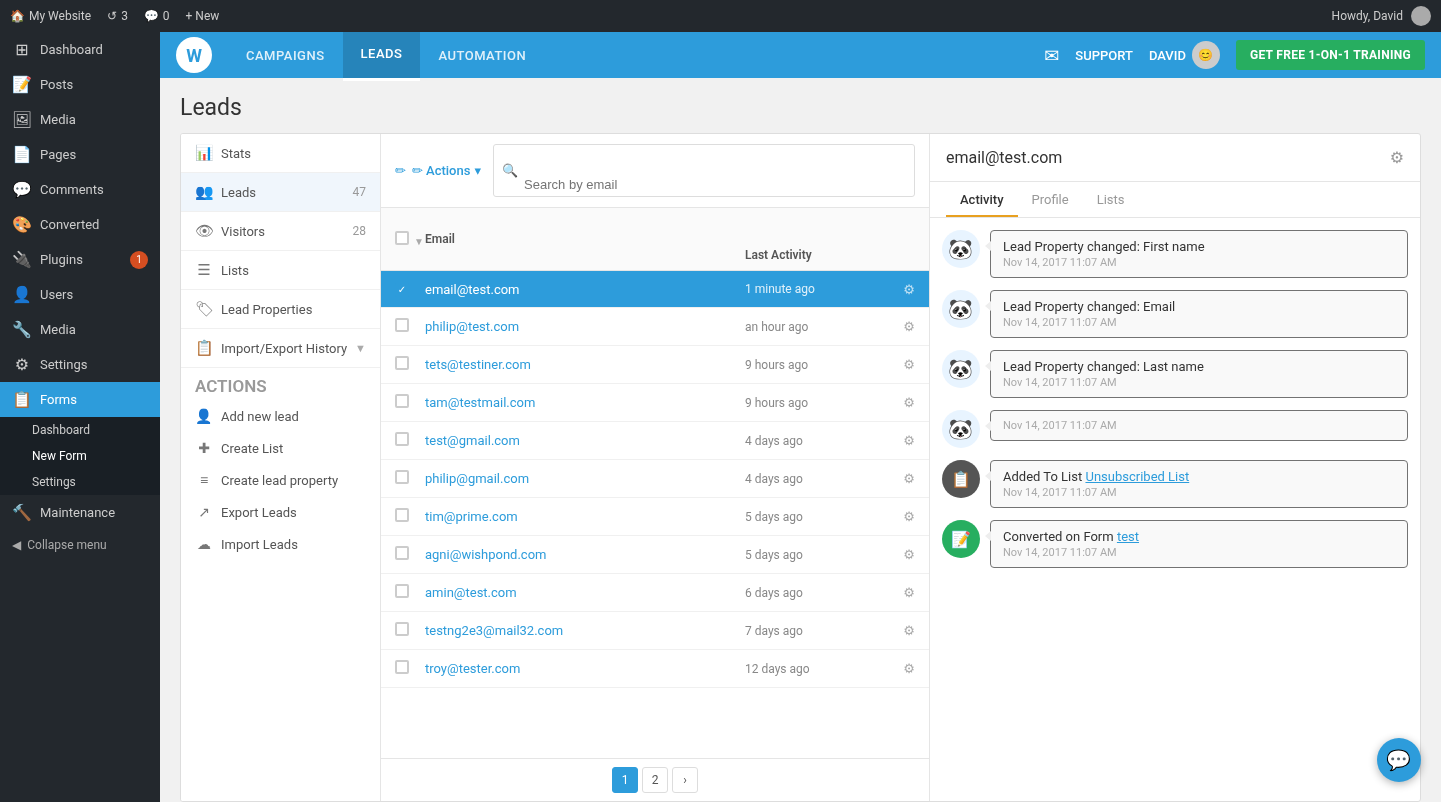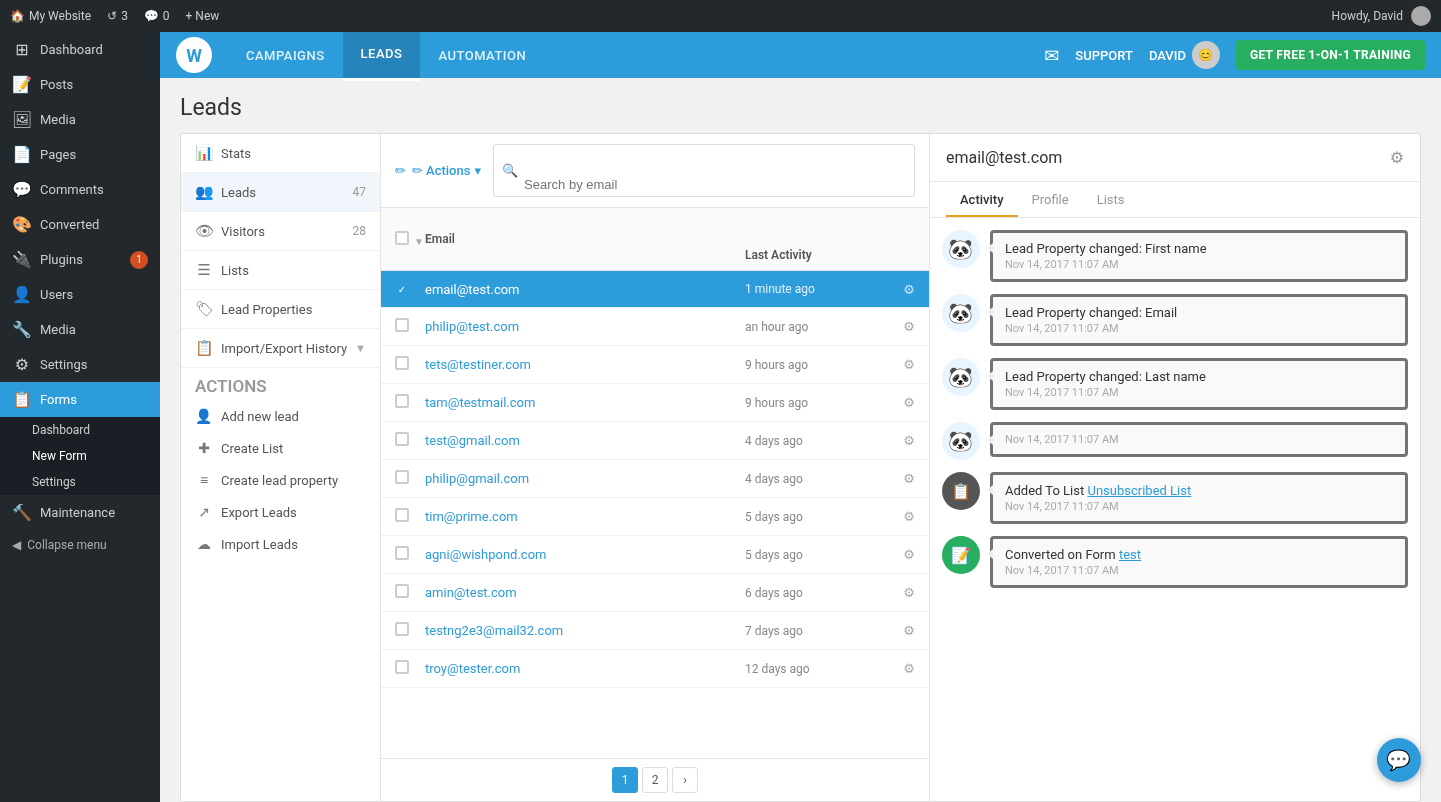--- a/index.html
+++ b/index.html
@@ -234,21 +234,21 @@
     }
     .activity-avatar {
       width: 38px; height: 38px; border-radius: 50%; background: #ddd;
       flex-shrink: 0; overflow: hidden; display: flex; align-items: center; justify-content: center;
       font-size: 20px;
     }
     .activity-avatar.panda { background: #e8f4ff; }
     .activity-avatar.list { background: #555; }
     .activity-avatar.form { background: #27ae60; }
     .activity-body {
-      flex: 1; background: #f9f9f9; border: 3px solid #737373; border-radius: 4px;
+      flex: 1; background: #f9f9f9; border: 1px solid #737373; border-radius: 4px;
       padding: 8px 12px; position: relative;
     }
     .activity-body::before {
       content: ''; position: absolute; left: -6px; top: 10px;
       width: 0; height: 0; border-top: 5px solid transparent;
       border-bottom: 5px solid transparent; border-right: 6px solid #eee;
     }
     .activity-text { font-size: 13px; color: #333; margin-bottom: 2px; }
     .activity-text a { color: #2d9cdb; }
     .activity-time { font-size: 11px; color: #aaa; }

